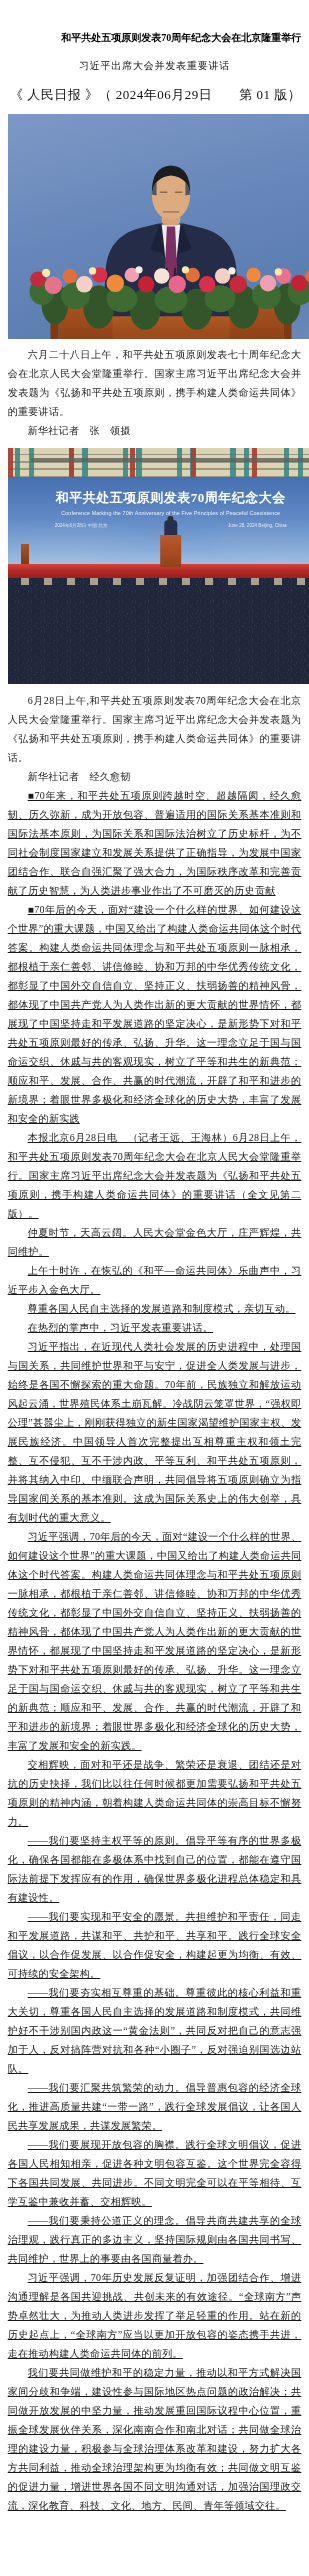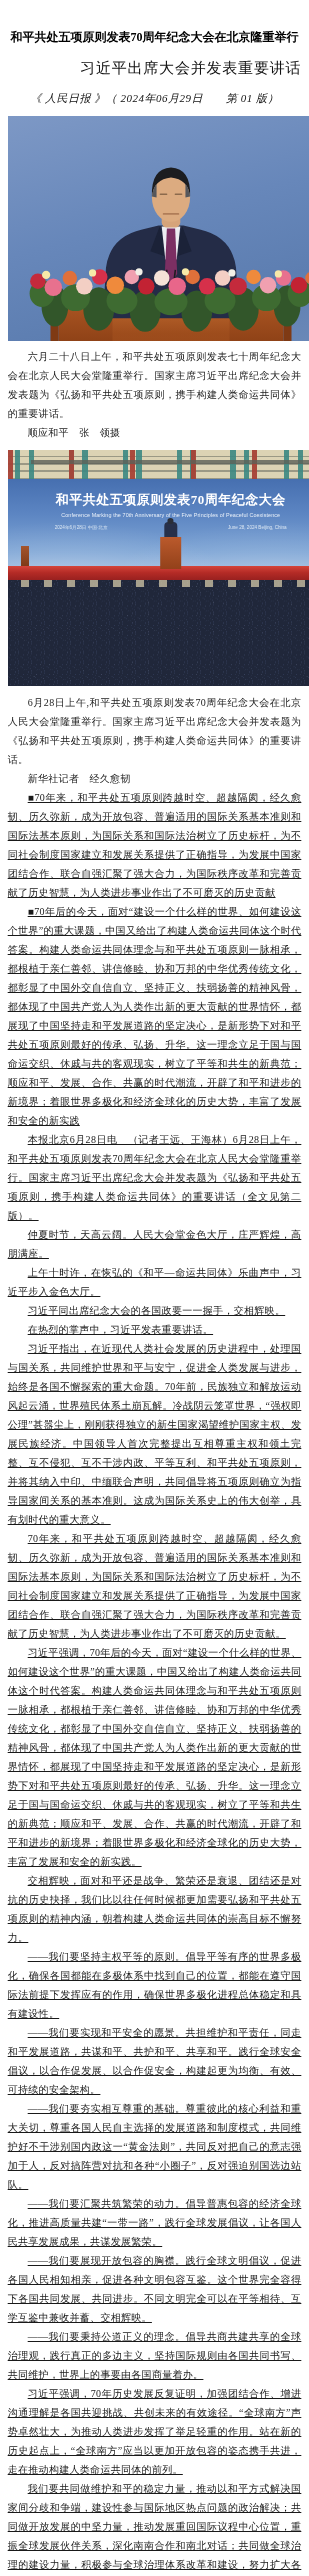--- a/index.html
+++ b/index.html
@@ -3,31 +3,30 @@
 <meta charset="utf-8">
 <style>
   html,body{margin:0;padding:0;background:#ffffff;}
   .page{
     width:309px; box-sizing:border-box;
     padding:29px 7.7px 31px 7.7px;
     font-family:"Liberation Serif","DejaVu Serif",serif;
     color:#191919; background:#fff;
   }
   .title{
-    font-size:12px; font-weight:bold; text-align:center;
+    font-size:10px; font-weight:bold; text-align:right;
     margin:0; line-height:17.5px; color:#000; letter-spacing:0px;
   }
   .subtitle{
-    text-align:right; font-size:15px; letter-spacing:0.8px;
+    text-align:center; font-size:10px; letter-spacing:0.8px;
     margin-top:12.4px; color:#111;
   }
   .source{
-    text-align:center; font-size:11px; margin-top:13.4px; color:#111;
+    text-align:right; font-size:13px; margin-top:13.4px; color:#111;
     letter-spacing:0.5px;
-    font-style:italic;
   }
   figure.photo{
     width:294px; margin:9.3px auto 0 auto; position:relative;
     overflow:hidden; padding:16px; display:block; background:#6b89ba;
   }
   .photo1{height:193px;}
   .photo2{height:204px; background:#fff;}
   
   .p1-bg{position:absolute; inset:0;
     background:linear-gradient(165deg,#7d98c5 0%,#6787ba 45%,#5d7eb1 75%,#6b89b8 100%);}
@@ -176,21 +175,21 @@
           <circle cx="128" cy="242" r="7" fill="#f7e9a8"></circle>
         <circle cx="218" cy="240" r="7" fill="#f2f0e8"></circle>
           <circle cx="308" cy="240" r="7" fill="#f7e9a8"></circle>
         <circle cx="398" cy="242" r="7" fill="#f2f0e8"></circle>
           <circle cx="488" cy="244" r="7" fill="#f7e9a8"></circle>
       </g>
     </svg>
   </figure>
   <div class="caption-block">
     <p class="cap">六月二十八日上午，和平共处五项原则发表七十周年纪念大会在北京人民大会堂隆重举行。国家主席习近平出席纪念大会并发表题为《弘扬和平共处五项原则，携手构建人类命运共同体》的重要讲话。</p>
-    <p class="cap">顺应和平　张　领摄</p>
+    <p class="cap">新华社记者　张　领摄</p>
   </div>
 
   <figure class="photo photo2">
     <div class="ceiling"></div>
     <div class="backdrop">
       <div class="bn-cn">和平共处五项原则发表70周年纪念大会</div>
       <div class="bn-en">Conference Marking the 70th Anniversary of the Five Principles of Peaceful Coexistence</div>
       <div class="bn-dates">
         <span>2024年6月28日  中国·北京</span>
         <span>June 28, 2024  Beijing, China</span>
@@ -207,26 +206,25 @@
     <p class="cap">新华社记者　经久愈韧</p>
   </div>
 
   <div class="bodyflow">
       <p>■70年来，和平共处五项原则跨越时空、超越隔阂，经久愈韧、历久弥新，成为开放包容、普遍适用的国际关系基本准则和国际法基本原则，为国际关系和国际法治树立了历史标杆，为不同社会制度国家建立和发展关系提供了正确指导，为发展中国家团结合作、联合自强汇聚了强大合力，为国际秩序改革和完善贡献了历史智慧，为人类进步事业作出了不可磨灭的历史贡献</p>
       <p>■70年后的今天，面对“建设一个什么样的世界、如何建设这个世界”的重大课题，中国又给出了构建人类命运共同体这个时代答案。构建人类命运共同体理念与和平共处五项原则一脉相承，都根植于亲仁善邻、讲信修睦、协和万邦的中华优秀传统文化，都彰显了中国外交自信自立、坚持正义、扶弱扬善的精神风骨，都体现了中国共产党人为人类作出新的更大贡献的世界情怀，都展现了中国坚持走和平发展道路的坚定决心，是新形势下对和平共处五项原则最好的传承、弘扬、升华。这一理念立足于国与国命运交织、休戚与共的客观现实，树立了平等和共生的新典范；顺应和平、发展、合作、共赢的时代潮流，开辟了和平和进步的新境界；着眼世界多极化和经济全球化的历史大势，丰富了发展和安全的新实践</p>
     </div>
 
   <div class="bodyflow">
       <p>本报北京6月28日电　（记者王远、王海林）6月28日上午，和平共处五项原则发表70周年纪念大会在北京人民大会堂隆重举行。国家主席习近平出席纪念大会并发表题为《弘扬和平共处五项原则，携手构建人类命运共同体》的重要讲话（全文见第二版）。</p>
-      <p>仲夏时节，天高云阔。人民大会堂金色大厅，庄严辉煌，高朋满座。</p>
+      <p>仲夏时节，天高云阔。人民大会堂金色大厅，庄严辉煌，共同维护。</p>
       <p>上午十时许，在恢弘的《和平—命运共同体》乐曲声中，习近平步入金色大厅。</p>
-      <p>习近平同出席纪念大会的各国政要一一握手，交相辉映。</p>
+      <p>尊重各国人民自主选择的发展道路和制度模式，亲切互动。</p>
       <p>在热烈的掌声中，习近平发表重要讲话。</p>
       <p>习近平指出，在近现代人类社会发展的历史进程中，处理国与国关系，共同维护世界和平与安宁，促进全人类发展与进步，始终是各国不懈探索的重大命题。70年前，民族独立和解放运动风起云涌，世界殖民体系土崩瓦解。冷战阴云笼罩世界，“强权即公理”甚嚣尘上，刚刚获得独立的新生国家渴望维护国家主权、发展民族经济。中国领导人首次完整提出互相尊重主权和领土完整、互不侵犯、互不干涉内政、平等互利、和平共处五项原则，并将其纳入中印、中缅联合声明，共同倡导将五项原则确立为指导国家间关系的基本准则。这成为国际关系史上的伟大创举，具有划时代的重大意义。</p>
-      <p>70年来，和平共处五项原则跨越时空、超越隔阂，经久愈韧、历久弥新，成为开放包容、普遍适用的国际关系基本准则和国际法基本原则，为国际关系和国际法治树立了历史标杆，为不同社会制度国家建立和发展关系提供了正确指导，为发展中国家团结合作、联合自强汇聚了强大合力，为国际秩序改革和完善贡献了历史智慧，为人类进步事业作出了不可磨灭的历史贡献。</p>
       <p>习近平强调，70年后的今天，面对“建设一个什么样的世界、如何建设这个世界”的重大课题，中国又给出了构建人类命运共同体这个时代答案。构建人类命运共同体理念与和平共处五项原则一脉相承，都根植于亲仁善邻、讲信修睦、协和万邦的中华优秀传统文化，都彰显了中国外交自信自立、坚持正义、扶弱扬善的精神风骨，都体现了中国共产党人为人类作出新的更大贡献的世界情怀，都展现了中国坚持走和平发展道路的坚定决心，是新形势下对和平共处五项原则最好的传承、弘扬、升华。这一理念立足于国与国命运交织、休戚与共的客观现实，树立了平等和共生的新典范；顺应和平、发展、合作、共赢的时代潮流，开辟了和平和进步的新境界；着眼世界多极化和经济全球化的历史大势，丰富了发展和安全的新实践。</p>
       <p>交相辉映，面对和平还是战争、繁荣还是衰退、团结还是对抗的历史抉择，我们比以往任何时候都更加需要弘扬和平共处五项原则的精神内涵，朝着构建人类命运共同体的崇高目标不懈努力。</p>
       <p>——我们要坚持主权平等的原则。倡导平等有序的世界多极化，确保各国都能在多极体系中找到自己的位置，都能在遵守国际法前提下发挥应有的作用，确保世界多极化进程总体稳定和具有建设性。</p>
       <p>——我们要实现和平安全的愿景。共担维护和平责任，同走和平发展道路，共谋和平、共护和平、共享和平。践行全球安全倡议，以合作促发展、以合作促安全，构建起更为均衡、有效、可持续的安全架构。</p>
       <p>——我们要夯实相互尊重的基础。尊重彼此的核心利益和重大关切，尊重各国人民自主选择的发展道路和制度模式，共同维护好不干涉别国内政这一“黄金法则”，共同反对把自己的意志强加于人，反对搞阵营对抗和各种“小圈子”，反对强迫别国选边站队。</p>
       <p>——我们要汇聚共筑繁荣的动力。倡导普惠包容的经济全球化，推进高质量共建“一带一路”，践行全球发展倡议，让各国人民共享发展成果，共谋发展繁荣。</p>
       <p>——我们要展现开放包容的胸襟。践行全球文明倡议，促进各国人民相知相亲，促进各种文明包容互鉴。这个世界完全容得下各国共同发展、共同进步。不同文明完全可以在平等相待、互学互鉴中兼收并蓄、交相辉映。</p>
       <p>——我们要秉持公道正义的理念。倡导共商共建共享的全球治理观，践行真正的多边主义，坚持国际规则由各国共同书写、共同维护，世界上的事要由各国商量着办。</p>
       <p>习近平强调，70年历史发展反复证明，加强团结合作、增进沟通理解是各国共迎挑战、共创未来的有效途径。“全球南方”声势卓然壮大，为推动人类进步发挥了举足轻重的作用。站在新的历史起点上，“全球南方”应当以更加开放包容的姿态携手共进，走在推动构建人类命运共同体的前列。</p>
       <p>我们要共同做维护和平的稳定力量，推动以和平方式解决国家间分歧和争端，建设性参与国际地区热点问题的政治解决；共同做开放发展的中坚力量，推动发展重回国际议程中心位置，重振全球发展伙伴关系，深化南南合作和南北对话；共同做全球治理的建设力量，积极参与全球治理体系改革和建设，努力扩大各方共同利益，推动全球治理架构更为均衡有效；共同做文明互鉴的促进力量，增进世界各国不同文明沟通对话，加强治国理政交流，深化教育、科技、文化、地方、民间、青年等领域交往。</p>

